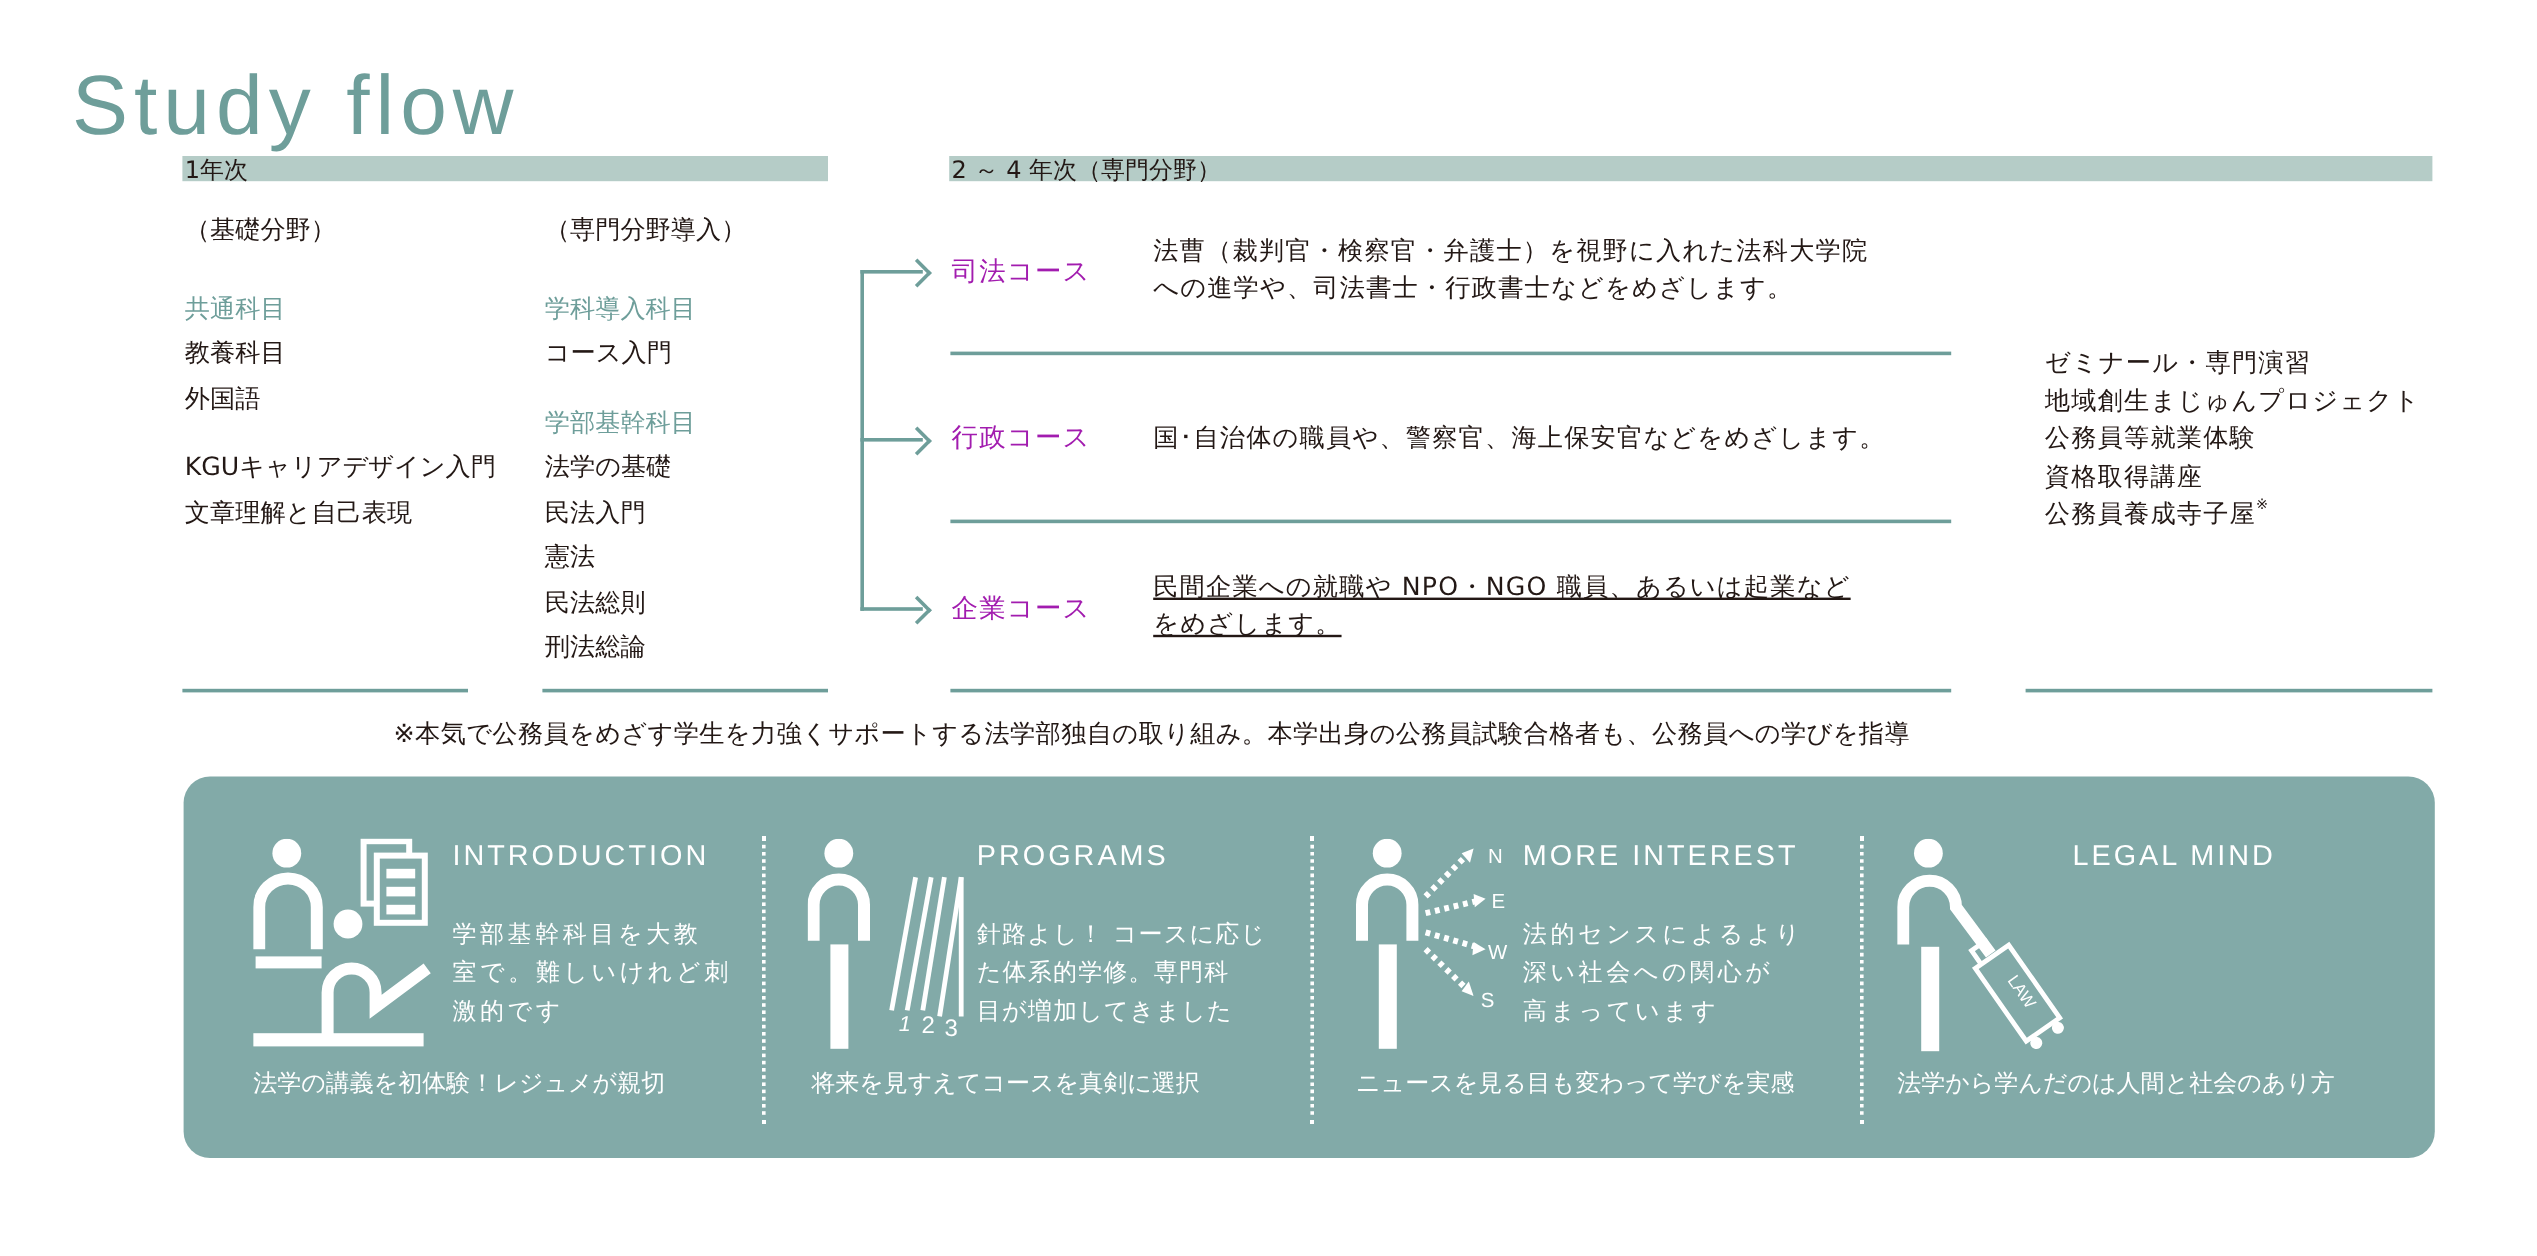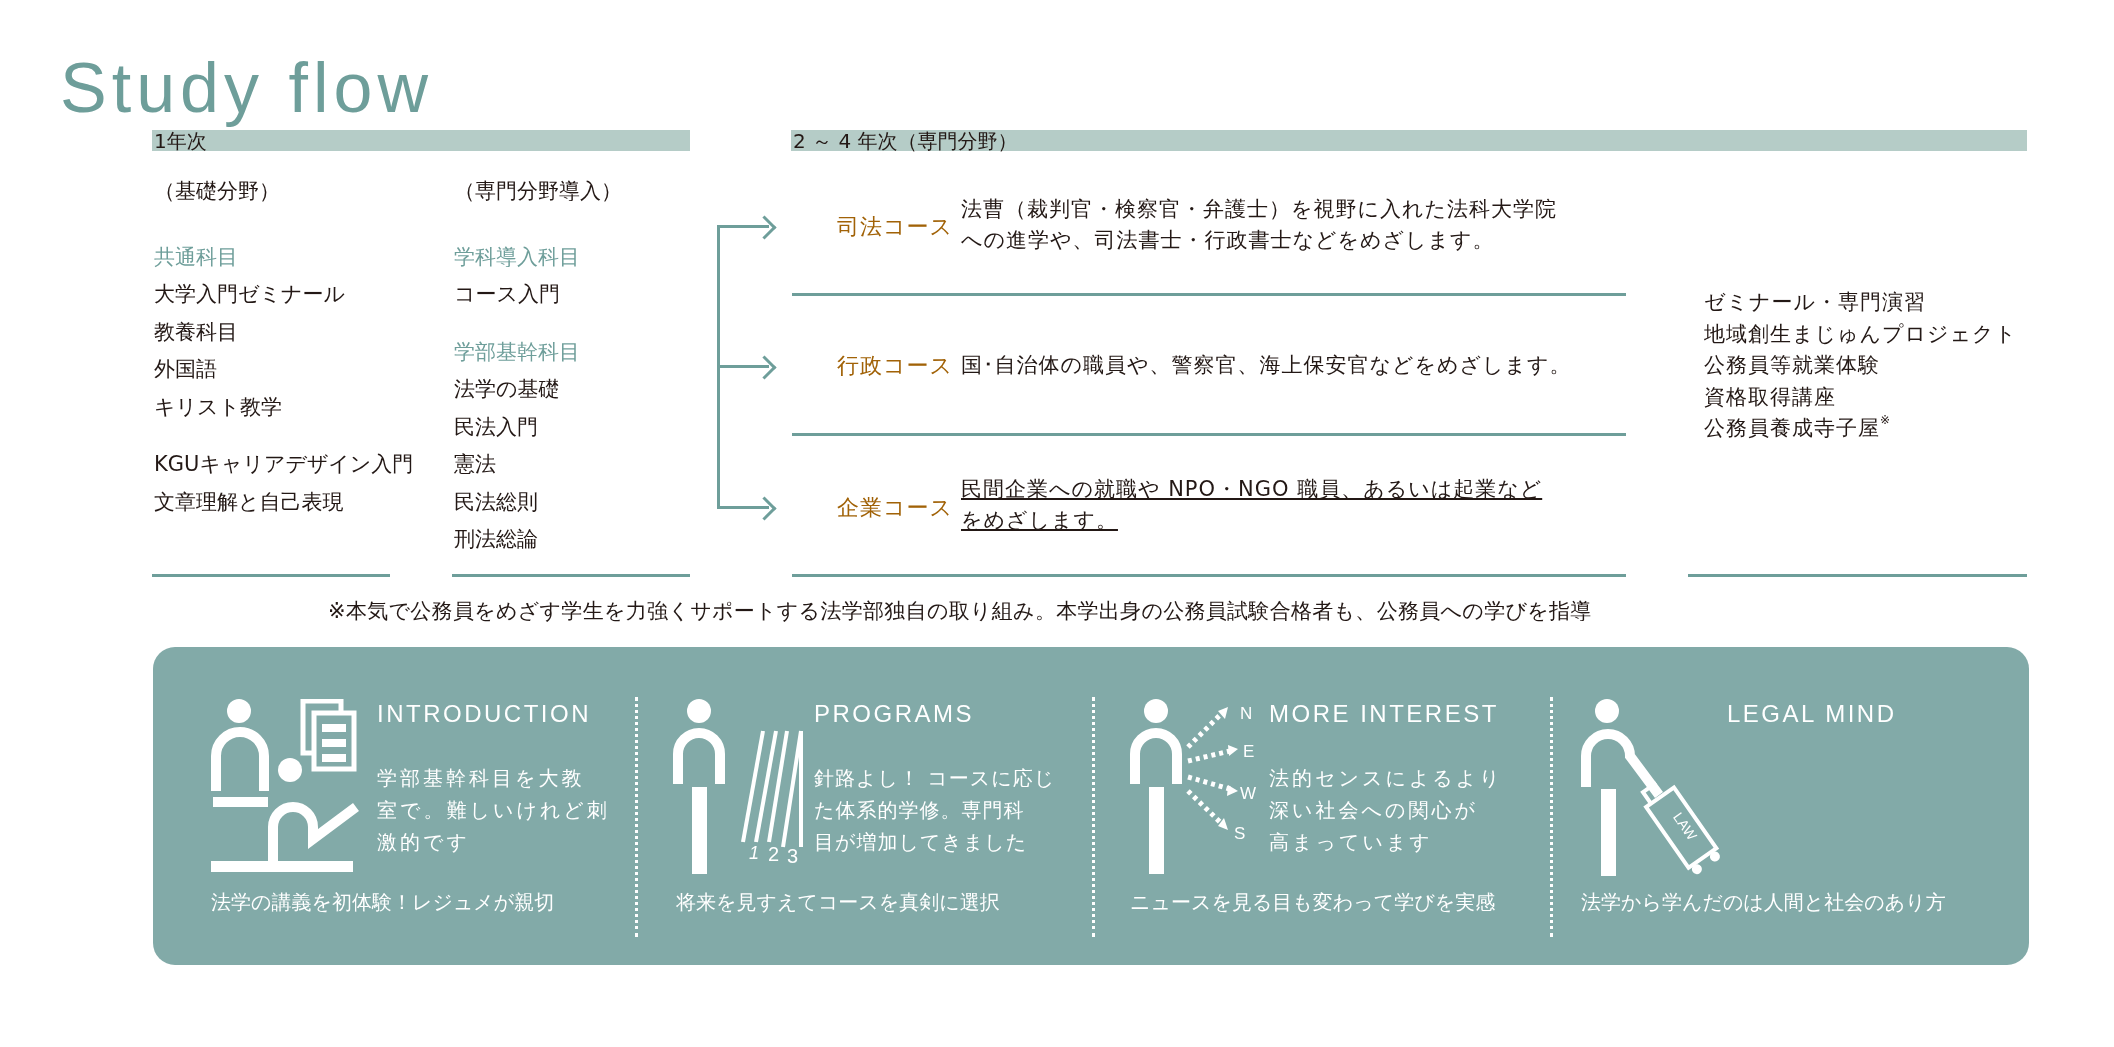--- a/index.html
+++ b/index.html
@@ -10,21 +10,21 @@
            color:#6e9e9a; letter-spacing:5px; font-weight:normal; }
   .yearbar { background:#b5ccc7; height:21px; top:130px; font-size:20px; line-height:22px; color:#231815; padding-left:2px; box-sizing:border-box; white-space:nowrap; }
   .col { font-size:21px; line-height:37.5px; white-space:nowrap; }
   .col .sub { margin-bottom:28px; }
   .col .cat { color:#6e9e9a; }
   .col .gap { height:20px; }
   .rule { background:#6e9e9a; height:3px; }
   .bracket-v { background:#6e9e9a; width:3px; }
   .bracket-h { background:#6e9e9a; height:3px; }
   .arrowhead { width:14px; height:14px; border-top:3px solid #6e9e9a; border-right:3px solid #6e9e9a; transform:rotate(45deg); }
-  .course-label { color:#a16207; font-size:22px; line-height:26px; letter-spacing:1px; white-space:nowrap;margin-left:44px; }
+  .course-label { color:#a21caf; font-size:22px; line-height:26px; letter-spacing:1px; white-space:nowrap; }
   .course-desc { font-size:21px; line-height:31px; letter-spacing:1px; white-space:nowrap; }
   .extras { font-size:21px; line-height:31.5px; letter-spacing:1px; white-space:nowrap; }
   .extras sup { font-size:12px; vertical-align:top; line-height:14px; }
   .footnote { font-size:21px; line-height:26px; white-space:nowrap; letter-spacing:0.3px; }
   .card { left:153px; top:647px; width:1876px; height:318px; background:#82aaa8; border-radius:22px; }
   .panel { position:absolute; top:0; height:318px; }
   .sep { position:absolute; top:50px; height:240px; border-left:3px dotted #ffffff; width:0; }
   .ptitle { position:absolute; color:#ffffff; font-family:"Liberation Sans", sans-serif; font-size:24px; line-height:30px; letter-spacing:2.5px; white-space:nowrap; }
   .pbody { position:absolute; color:#ffffff; font-size:20px; line-height:32px; letter-spacing:3px; white-space:nowrap; }
   .pcap { position:absolute; color:#ffffff; font-size:20px; line-height:26px; white-space:nowrap; top:242px; }
@@ -34,24 +34,22 @@
 <body>
 
 <div class="abs title">Study flow</div>
 
 <div class="abs yearbar" style="left:152px; width:538px;">1年次</div>
 <div class="abs yearbar" style="left:791px; width:1236px;">2 ～ 4 年次（専門分野）</div>
 
 <div class="abs col" style="left:154px; top:173px;">
   <div class="sub">（基礎分野）</div>
   <div class="cat">共通科目</div>
-  <div>大学入門ゼミナール</div>
   <div>教養科目</div>
   <div>外国語</div>
-  <div>キリスト教学</div>
   <div class="gap"></div>
   <div>KGUキャリアデザイン入門</div>
   <div>文章理解と自己表現</div>
 </div>
 <div class="abs rule" style="left:152px; top:574px; width:238px;"></div>
 
 <div class="abs col" style="left:454px; top:173px;">
   <div class="sub">（専門分野導入）</div>
   <div class="cat">学科導入科目</div>
   <div>コース入門</div>

